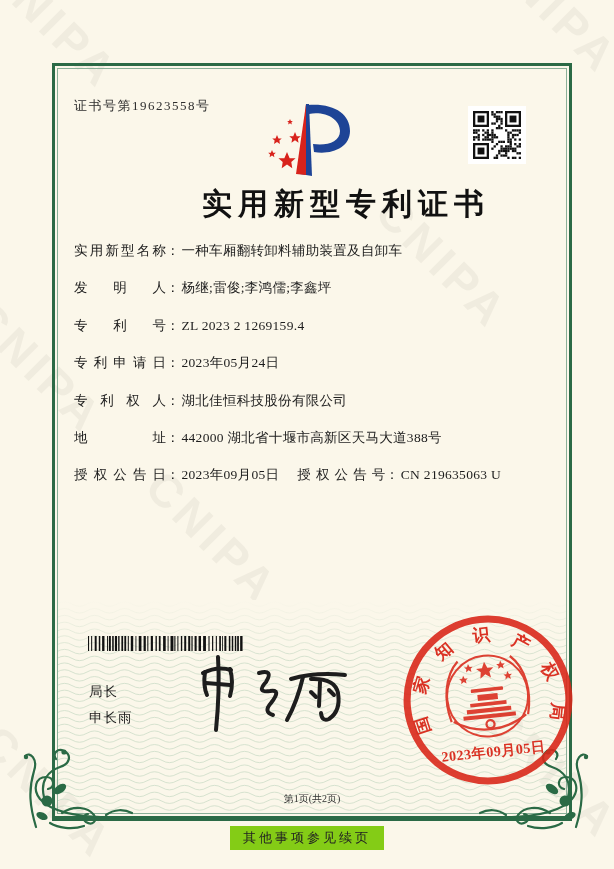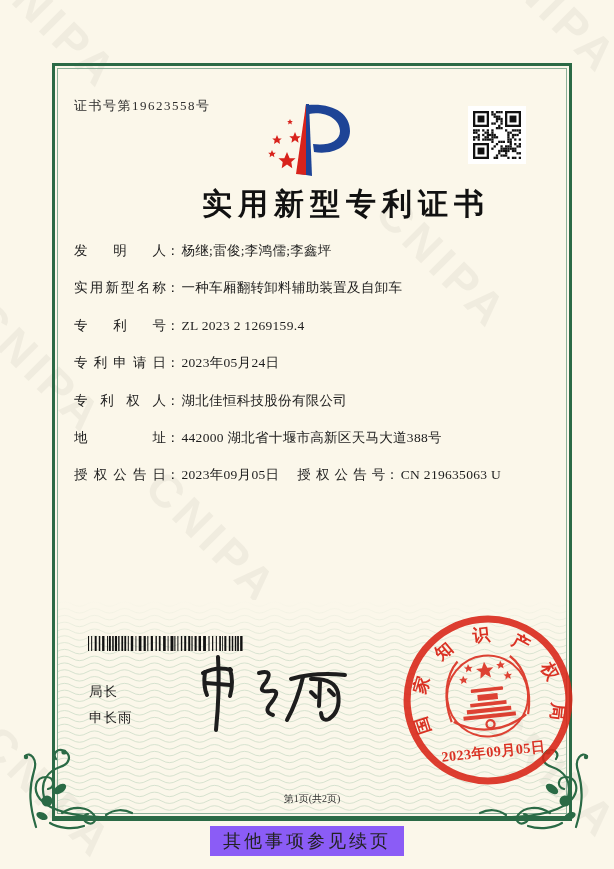--- a/index.html
+++ b/index.html
@@ -57,21 +57,21 @@
     font-family:"Liberation Sans","DejaVu Sans",sans-serif;
     font-weight:400;font-size:13.5px;line-height:26px;color:#1c1c1c;letter-spacing:1px;
   }
   .sig-hand{position:absolute;left:183px;top:648px;z-index:2;}
   .seal{position:absolute;left:399px;top:611px;z-index:3;transform:rotate(-6deg);opacity:.95;}
   .seal-ch{font-size:17px;font-weight:700;fill:#d9281a;font-family:"Liberation Serif","DejaVu Serif",serif;}
   .seal-date{font-size:14px;font-weight:700;fill:#d9281a;letter-spacing:.5px;font-family:"Liberation Serif","DejaVu Serif",serif;}
   .page-no{position:absolute;left:52px;top:792px;width:520px;z-index:2;text-align:center;font-size:10px;color:#333;}
   .footer-note{
     position:absolute;left:50%;top:826px;transform:translateX(-50%);z-index:2;
-    background:#8b5cf6;padding:3px 13px;font-size:18px;letter-spacing:3px;color:#222;
+    background:#84cc16;padding:3px 13px;font-size:13px;letter-spacing:3px;color:#222;
   }
   .ornament{position:absolute;z-index:2;}
   .ornament.left{left:20px;top:731px;}
   .ornament.right{left:476px;top:731px;transform:scaleX(-1);}
 </style>
 </head>
 <body>
 
 <div class="page">
 
@@ -303,24 +303,24 @@
         <rect x="0" y="32" width="16" height="16" fill="#111"></rect>
         <rect x="2.2857142857142856" y="34.285714285714285" width="11.428571428571427" height="11.428571428571427" fill="#fff"></rect>
         <rect x="4.571428571428571" y="36.57142857142857" width="6.857142857142857" height="6.857142857142857" fill="#111"></rect>
       </svg>
   </div>
 
   <div class="title">实用新型专利证书</div>
 
   <div class="fields">
     <div class="f-row">
+      <span class="f-label">实用新型名称</span><span class="f-colon">：</span><span class="f-value">一种车厢翻转卸料辅助装置及自卸车</span>
+    </div>
+    <div class="f-row">
       <span class="f-label">发明人</span><span class="f-colon">：</span><span class="f-value">杨继;雷俊;李鸿儒;李鑫坪</span>
-    </div>
-    <div class="f-row">
-      <span class="f-label">实用新型名称</span><span class="f-colon">：</span><span class="f-value">一种车厢翻转卸料辅助装置及自卸车</span>
     </div>
     <div class="f-row">
       <span class="f-label">专利号</span><span class="f-colon">：</span><span class="f-value">ZL 2023 2 1269159.4</span>
     </div>
     <div class="f-row">
       <span class="f-label">专利申请日</span><span class="f-colon">：</span><span class="f-value">2023年05月24日</span>
     </div>
     <div class="f-row">
       <span class="f-label">专利权人</span><span class="f-colon">：</span><span class="f-value">湖北佳恒科技股份有限公司</span>
     </div>

